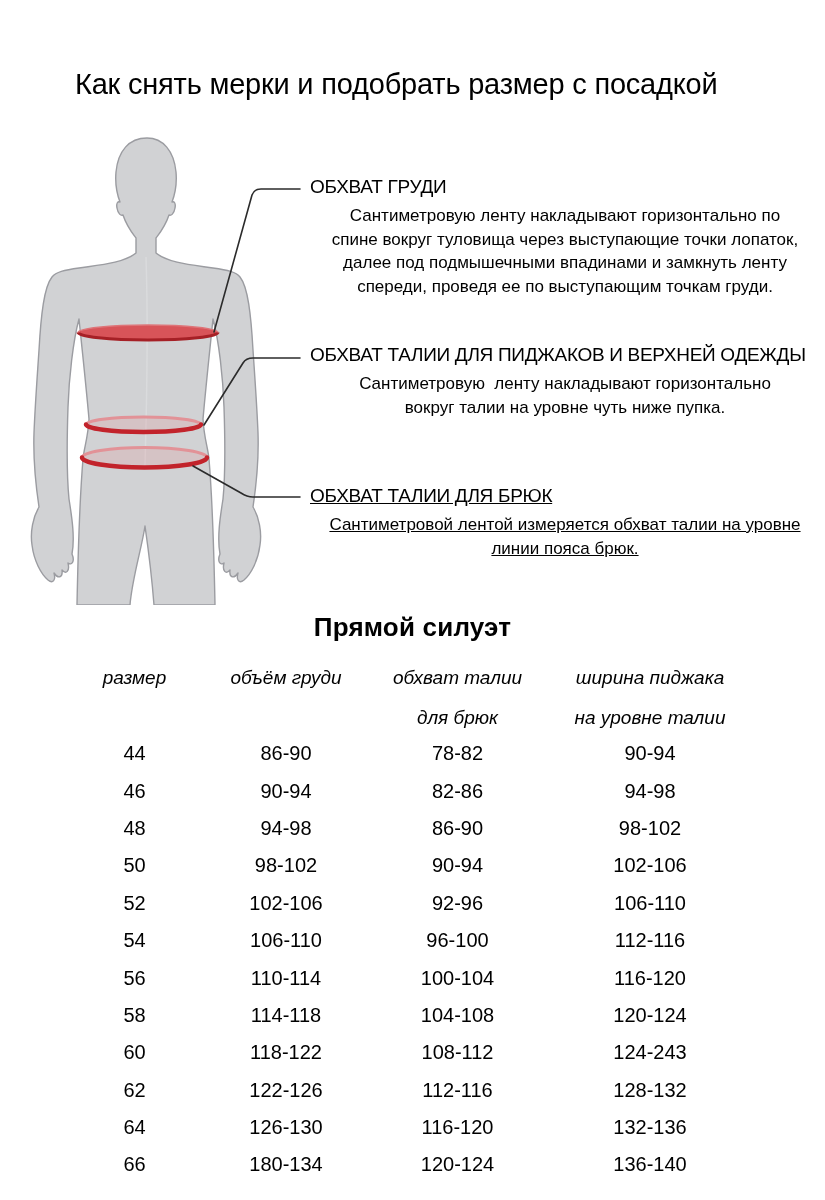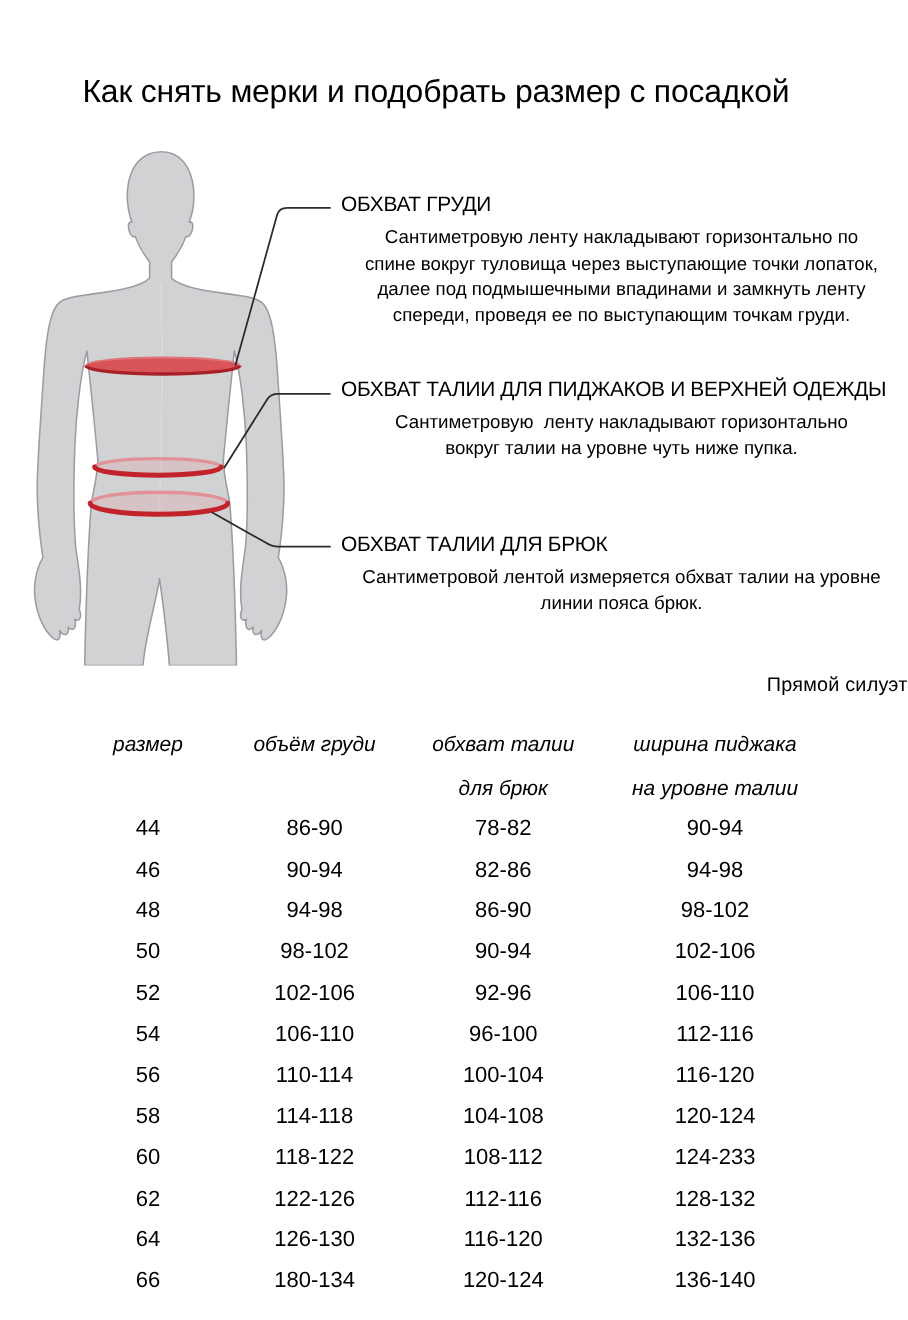--- a/index.html
+++ b/index.html
@@ -16,23 +16,23 @@
   .figure-wrap{left:8px;top:135px;width:300px;height:470px;}
   .section{left:310px;width:510px;}
   .section-heading{
     font-size:19px;letter-spacing:-0.3px;line-height:22px;white-space:nowrap;
     margin:0 0 6px 0;font-weight:400;
   }
   .section-body{font-size:17px;line-height:23.5px;text-align:center;}
   .body-line{white-space:pre;}
   .sec1{top:176px;}
   .sec2{top:344px;}
-  .sec3{top:485px;}
+  .sec3{top:485px;text-decoration:underline;}
   .table-title{
-    left:0;right:0;top:612px;text-align:right;font-size:18px;font-weight:400;
+    left:0;right:0;top:612px;text-align:center;font-size:26px;font-weight:700;
     letter-spacing:0.2px;
   }
   .grid{
     left:57px;display:grid;
     grid-template-columns:155px 148px 195px 190px;
   }
   .thead{top:658px;grid-auto-rows:40px;font-size:19px;font-style:italic;}
   .tbody{top:735px;grid-auto-rows:37.4px;font-size:20px;}
   .cell{
     display:flex;align-items:center;justify-content:center;
@@ -178,21 +178,21 @@
   <div class="cell">116-120</div>
 
   <div class="cell">58</div>
   <div class="cell">114-118</div>
   <div class="cell">104-108</div>
   <div class="cell">120-124</div>
 
   <div class="cell">60</div>
   <div class="cell">118-122</div>
   <div class="cell">108-112</div>
-  <div class="cell">124-233</div>
+  <div class="cell">124-243</div>
 
   <div class="cell">62</div>
   <div class="cell">122-126</div>
   <div class="cell">112-116</div>
   <div class="cell">128-132</div>
 
   <div class="cell">64</div>
   <div class="cell">126-130</div>
   <div class="cell">116-120</div>
   <div class="cell">132-136</div>

